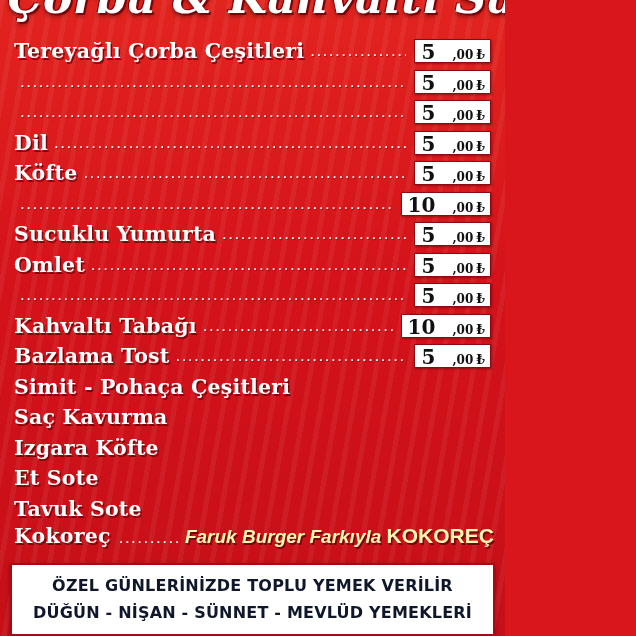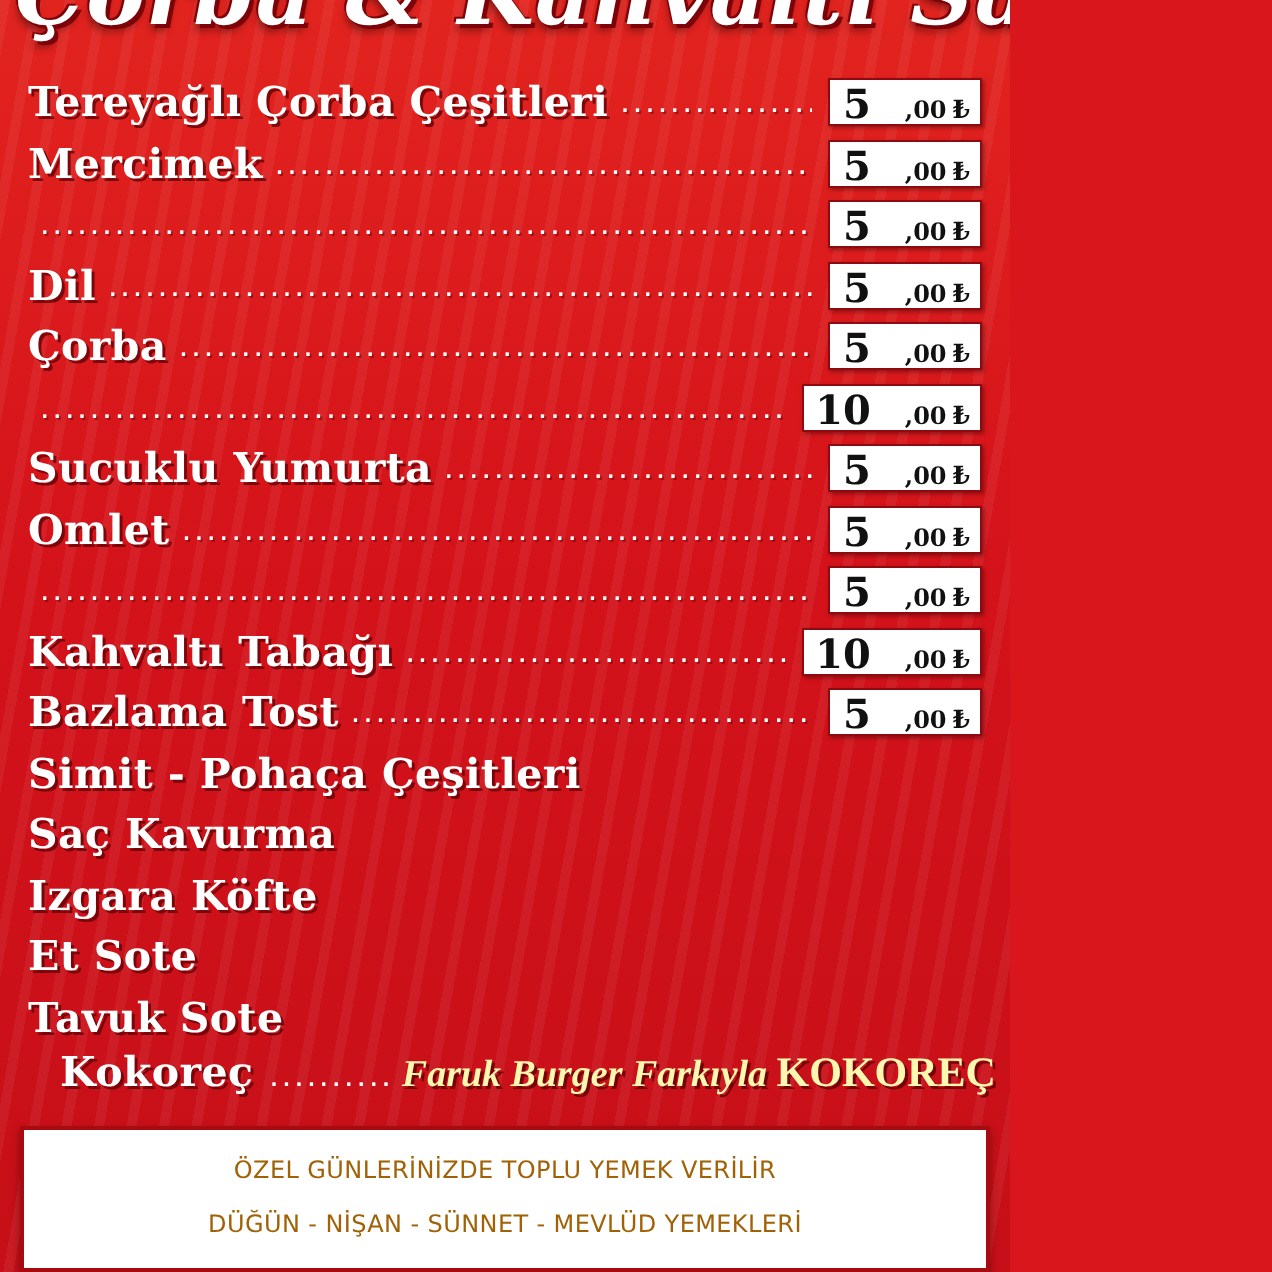--- a/index.html
+++ b/index.html
@@ -128,31 +128,30 @@
     color: #111111;
     margin-left: 3px;
     line-height: 24px;
   }
 
   
   .kokorec-row {
     display: flex;
     align-items: baseline;
     height: 31px;
-    margin-left: 16px;
   }
   .kokorec-dots {
     color: #ffffff;
     font-size: 17px;
     letter-spacing: 1.5px;
     margin: 0 4px 0 8px;
     font-family: "Liberation Sans", sans-serif;
   }
   .kokorec-note {
-    font-family: Liberation Serif, serif;
+    font-family: Liberation Sans, sans-serif;
     font-style: italic;
     font-weight: bold;
     font-size: 19px;
     color: #fdf7b0;
     text-shadow: 1.5px 1.5px 0 rgba(105,4,8,0.9);
     white-space: nowrap;
   }
   .kokorec-note .strong {
     font-style: normal;
     font-size: 21px;
@@ -162,23 +161,23 @@
   .white-banner {
     margin: 8px 10px 0 10px;
     background: #ffffff;
     border: 2px solid #a80a10;
     padding: 7px 0 8px 0;
     text-align: center;
     box-shadow: 0 2px 4px rgba(0,0,0,0.35);
   }
   .wb-line {
     font-family: "DejaVu Sans", sans-serif;
-    font-weight: normal;
-    font-size: 12px;
-    color: #a16207;
+    font-weight: bold;
+    font-size: 16px;
+    color: #0f172a;
     letter-spacing: 0.2px;
     line-height: 27px;
     white-space: nowrap;
   }
 </style>
 </head>
 <body>
 
 <div id="poster">
 
@@ -192,21 +191,20 @@
       <span class="item-name">Tereyağlı Çorba Çeşitleri</span>
       <span class="dots"></span>
       <span class="price-box">
         <span class="price-int">5</span>
         <span class="price-dec">,00</span>
         <span class="price-cur">₺</span>
       </span>
     </div>
 
     <div class="row">
-      <span class="item-name">Mercimek</span>
       <span class="dots"></span>
       <span class="price-box">
         <span class="price-int">5</span>
         <span class="price-dec">,00</span>
         <span class="price-cur">₺</span>
       </span>
     </div>
 
     <div class="row">
       <span class="dots"></span>
@@ -221,21 +219,21 @@
       <span class="item-name">Dil</span>
       <span class="dots"></span>
       <span class="price-box">
         <span class="price-int">5</span>
         <span class="price-dec">,00</span>
         <span class="price-cur">₺</span>
       </span>
     </div>
 
     <div class="row">
-      <span class="item-name">Çorba</span>
+      <span class="item-name">Köfte</span>
       <span class="dots"></span>
       <span class="price-box">
         <span class="price-int">5</span>
         <span class="price-dec">,00</span>
         <span class="price-cur">₺</span>
       </span>
     </div>
 
     <div class="row">
       <span class="dots"></span>

